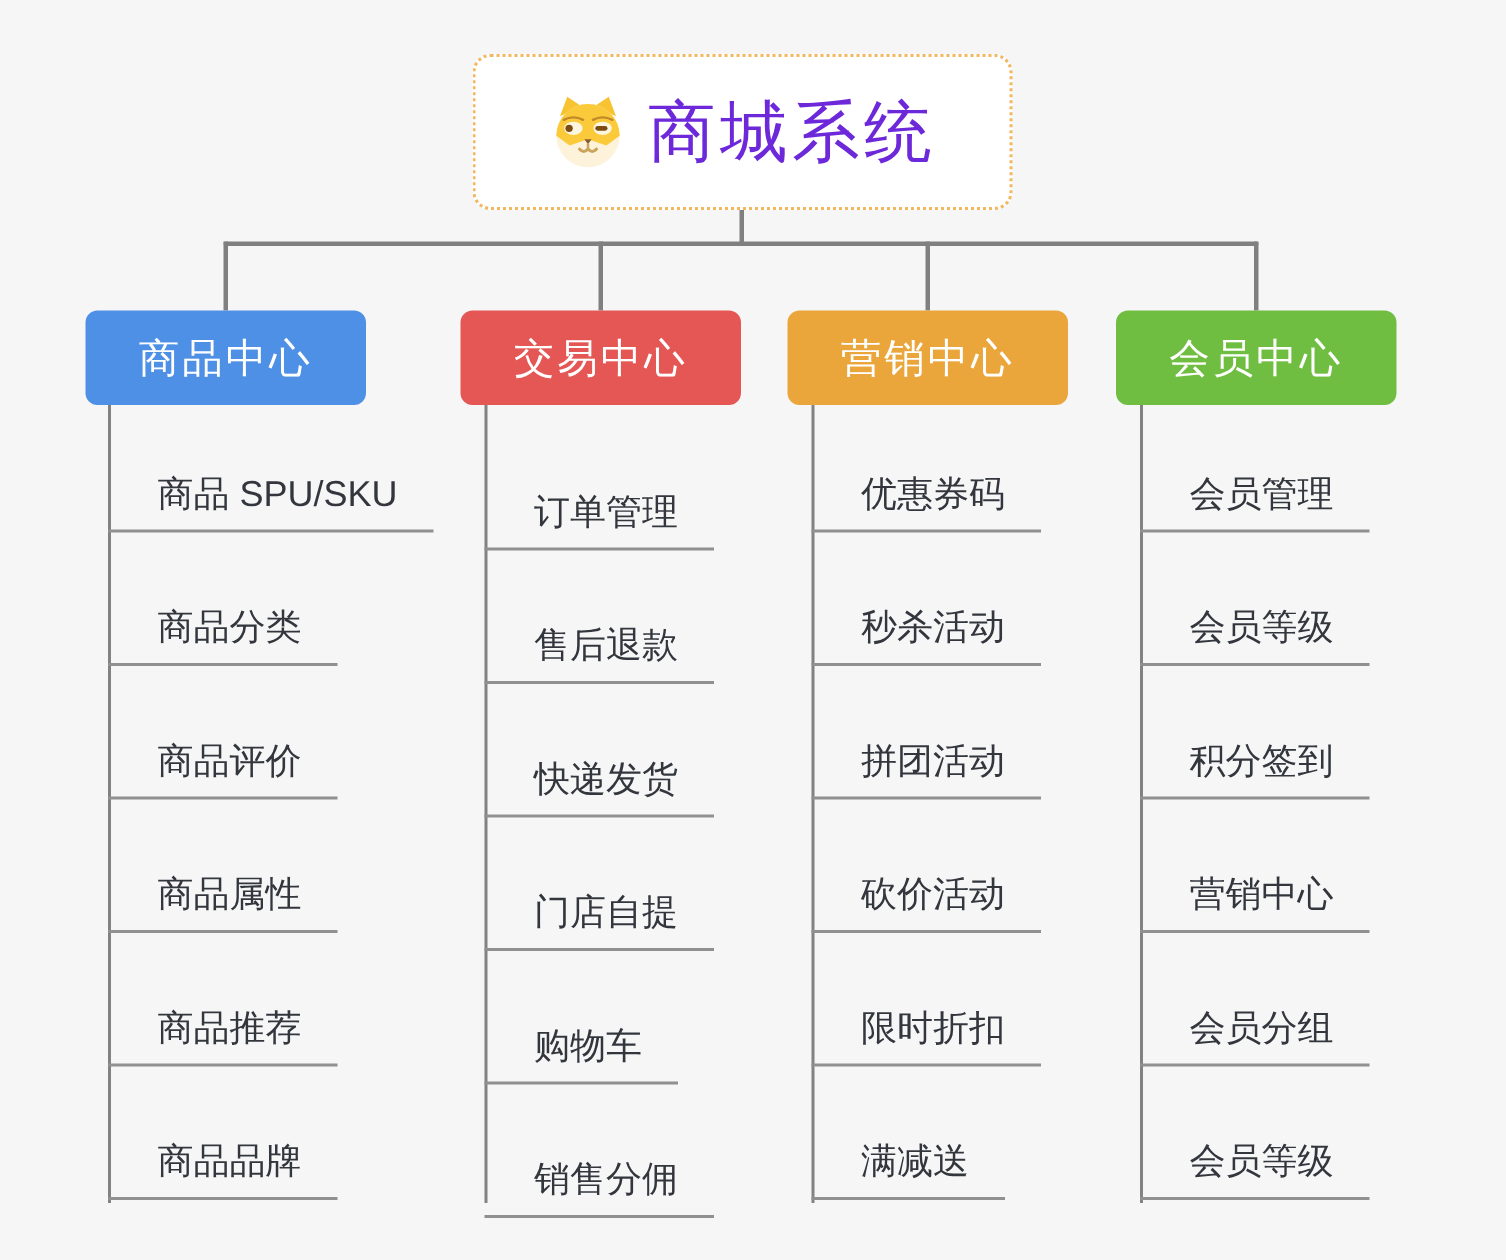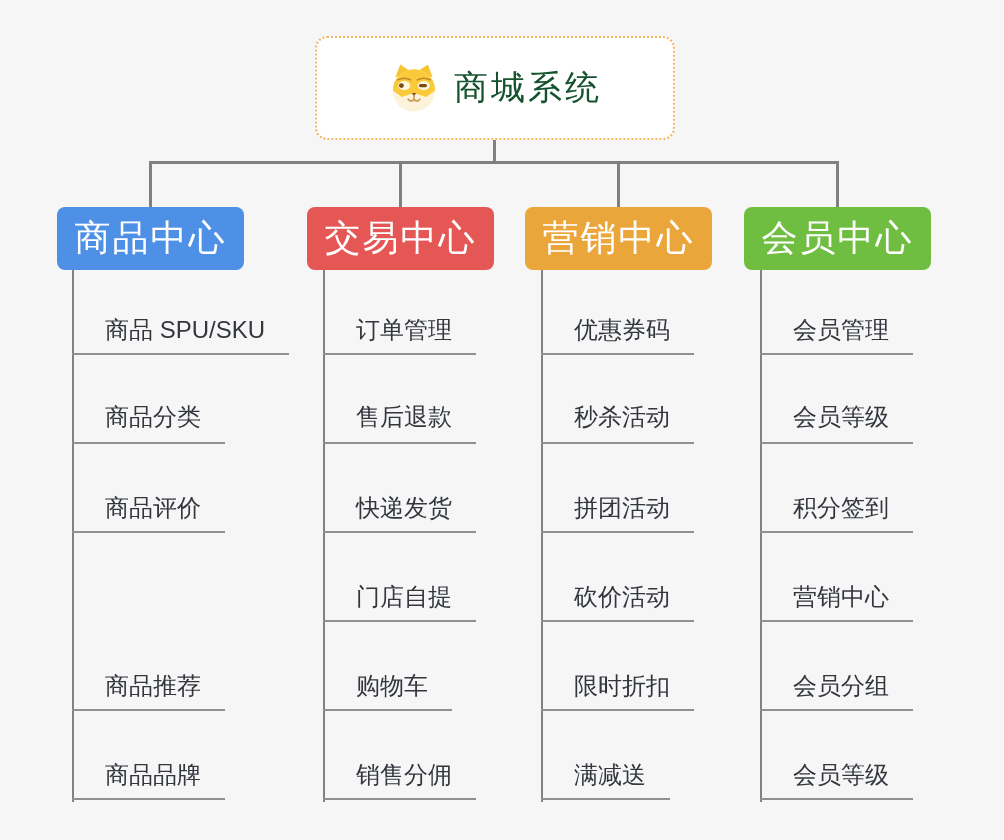--- a/index.html
+++ b/index.html
@@ -23,23 +23,23 @@
     background: #ffffff;
     border: 2px dotted #f2b75f;
     border-radius: 12px;
     box-sizing: border-box;
     display: flex;
     align-items: center;
     justify-content: center;
     gap: 14px;
   }
   .root-title {
-    font-size: 34px;
+    font-size: 45px;
     letter-spacing: 3px;
-    color: #14532d;
+    color: #6d28d9;
     white-space: nowrap;
   }
 
   
   .conn { position: absolute; background: #808080; }
   .conn.stem  { left: 493px; top: 140px; width: 3px; height: 24px; }
   .conn.bus   { left: 149px; top: 161px; width: 690px; height: 3px; border-radius: 2px; }
   .conn.drop  { top: 161px; width: 3px; height: 46px; }
   .conn.drop.d0 { left: 149px; }
   .conn.drop.d1 { left: 399px; }
@@ -49,21 +49,21 @@
   
   .cat {
     position: absolute;
     top: 207px;
     width: 187px; height: 63px;
     border-radius: 8px;
     display: flex;
     align-items: center;
     justify-content: center;
     color: #ffffff;
-    font-size: 36px;
+    font-size: 27px;
     letter-spacing: 2px;
     white-space: nowrap;
   }
   .cat.c0 { left: 57px; }
   .cat.c1 { left: 307px; text-align: center; }
   .cat.c2 { left: 525px; }
   .cat.c3 { left: 744px; }
 
   
   .vline {
@@ -81,25 +81,25 @@
   .leaf {
     position: absolute;
     white-space: nowrap;
     padding: 0 24px 8px 33px;
     border-bottom: 2px solid #909090;
     font-size: 24px;
     line-height: 31px;
     color: #33373d;
   }
   .leaf.b0 { left: 72px; }
-  .leaf.b1 { left: 323px; }
+  .leaf.b1 { left: 323px; margin-top: 12px; }
   .leaf.b2 { left: 541px; }
   .leaf.b3 { left: 760px; }
   .leaf.r0 { top: 314px; }
-  .leaf.r1 { top: 403px; font-family: Liberation Mono, monospace; }
+  .leaf.r1 { top: 403px; }
   .leaf.r2 { top: 492px; }
   .leaf.r3 { top: 581px; }
   .leaf.r4 { top: 670px; }
   .leaf.r5 { top: 759px; }
 </style>
 </head>
 <body>
 
 <div class="stage">
 
@@ -129,20 +129,21 @@
   <div class="conn drop d0"></div>
   <div class="conn drop d1"></div>
   <div class="conn drop d2"></div>
   <div class="conn drop d3"></div>
 
   <div class="cat c0" style="background-color: rgb(77, 144, 229);">商品中心</div>
   <div class="vline b0"></div>
   <div class="leaf b0 r0">商品 SPU/SKU</div>
   <div class="leaf b0 r1">商品分类</div>
   <div class="leaf b0 r2">商品评价</div>
+  <div class="leaf b0 r3">商品属性</div>
   <div class="leaf b0 r4">商品推荐</div>
   <div class="leaf b0 r5">商品品牌</div>
 
   <div class="cat c1" style="background-color: rgb(229, 87, 84);">交易中心</div>
   <div class="vline b1"></div>
   <div class="leaf b1 r0">订单管理</div>
   <div class="leaf b1 r1">售后退款</div>
   <div class="leaf b1 r2">快递发货</div>
   <div class="leaf b1 r3">门店自提</div>
   <div class="leaf b1 r4">购物车</div>

